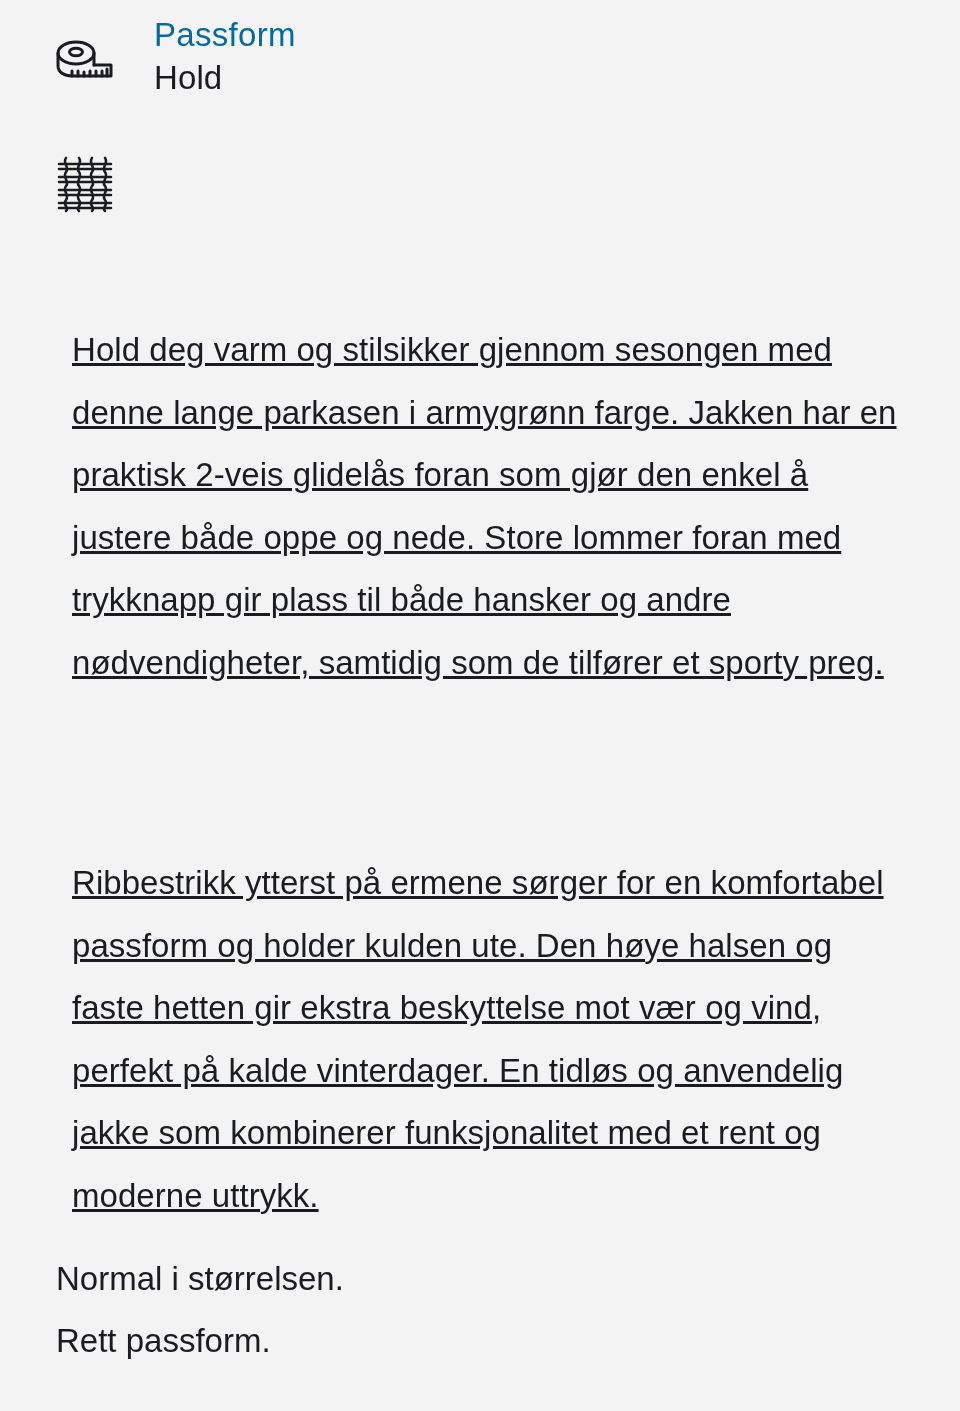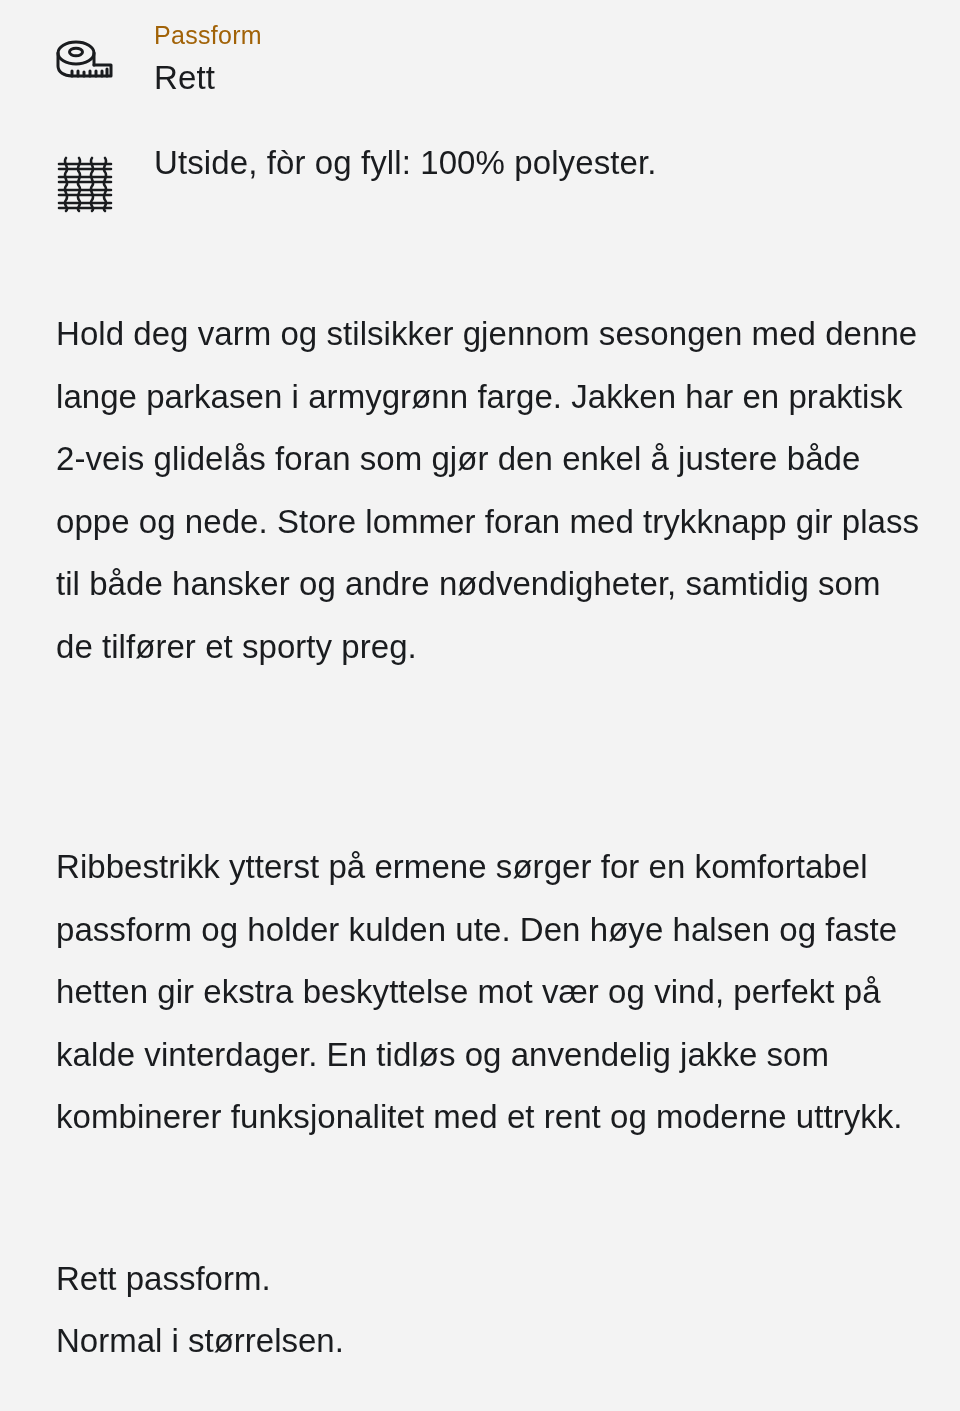--- a/index.html
+++ b/index.html
@@ -25,43 +25,43 @@
       left: 54px;
       width: 60px;
       height: 60px;
     }
     .attr-icon svg { display: block; }
     .attr-text {
       position: absolute;
       left: 154px;
     }
     .attr-label {
-      font-size: 25px;
+      font-size: 33px;
       font-weight: 500;
       letter-spacing: 0.3px;
       line-height: 40px;
-      color: #a16207;
+      color: #0369a1;
     }
     .attr-value {
       font-size: 33px;
       font-weight: 400;
       line-height: 46px;
       color: #1a1c1f;
       letter-spacing: 0.1px;
     }
     .desc {
       position: absolute;
       left: 56px;
       width: 870px;
       font-size: 33px;
       line-height: 62.5px;
       letter-spacing: 0.05px;
       color: #1a1c1f;
     }
-    .desc p { margin: 0; }
+    .desc p { margin: 16px; text-decoration: underline; }
     .notes {
       position: absolute;
       left: 56px;
       top: 1248px;
       font-size: 33px;
       line-height: 62px;
       color: #1a1c1f;
     }
     .notes div { white-space: nowrap; }
   </style>
@@ -79,21 +79,21 @@
 
         <path d="M4 15 L4 28 C4 34 10 38 18 38 L57 38 L57 27 L40 27"></path>
         <path d="M40 15 L40 27"></path>
 
         <path d="M18 38 L18 33 M24 38 L24 33 M30 38 L30 34 M36 38 L36 33 M42 38 L42 33 M48 38 L48 33 M53 38 L53 31"></path>
       </g>
     </svg>
   </span>
   <div class="attr-text" style="top:15px;">
     <div class="attr-label">Passform</div>
-    <div class="attr-value">Rett</div>
+    <div class="attr-value">Hold</div>
   </div>
 </div>
 
 <div class="attr-row" style="top:0;">
   <span class="attr-icon" style="top:155px; left:56px;">
     <svg width="58" height="58" viewBox="0 0 58 58">
       <g fill="none" stroke="#1a1c1f" stroke-width="2.6" stroke-linecap="round">
 
         <path d="M3 9 H55 M3 14 H55"></path>
         <path d="M3 22 H55 M3 27 H55"></path>
@@ -101,27 +101,26 @@
         <path d="M3 48 H55 M3 53 H55"></path>
 
         <path d="M10 3 C6 8 14 12 10 17 C6 22 14 27 10 31 C6 36 14 40 10 45 C6 50 14 53 10 56"></path>
         <path d="M23 3 C27 8 19 12 23 17 C27 22 19 27 23 31 C27 36 19 40 23 45 C27 50 19 53 23 56"></path>
         <path d="M36 3 C32 8 40 12 36 17 C32 22 40 27 36 31 C32 36 40 40 36 45 C32 50 40 53 36 56"></path>
         <path d="M49 3 C53 8 45 12 49 17 C53 22 45 27 49 31 C53 36 45 40 49 45 C53 50 45 53 49 56"></path>
       </g>
     </svg>
   </span>
   <div class="attr-text" style="top:140px;">
-    <div class="attr-value">Utside, fòr og fyll: 100% polyester.</div>
   </div>
 </div>
 
 <div class="desc" style="top:303px;">
   <p>Hold deg varm og stilsikker gjennom sesongen med denne lange parkasen i armygrønn farge. Jakken har en praktisk 2-veis glidelås foran som gjør den enkel å justere både oppe og nede. Store lommer foran med trykknapp gir plass til både hansker og andre nødvendigheter, samtidig som de tilfører et sporty preg.</p>
 </div>
 <div class="desc" style="top:836px;">
   <p>Ribbestrikk ytterst på ermene sørger for en komfortabel passform og holder kulden ute. Den høye halsen og faste hetten gir ekstra beskyttelse mot vær og vind, perfekt på kalde vinterdager. En tidløs og anvendelig jakke som kombinerer funksjonalitet med et rent og moderne uttrykk.</p>
 </div>
 
 <div class="notes">
+  <div>Normal i størrelsen.</div>
   <div>Rett passform.</div>
-  <div>Normal i størrelsen.</div>
 </div>
 
 </body></html>

